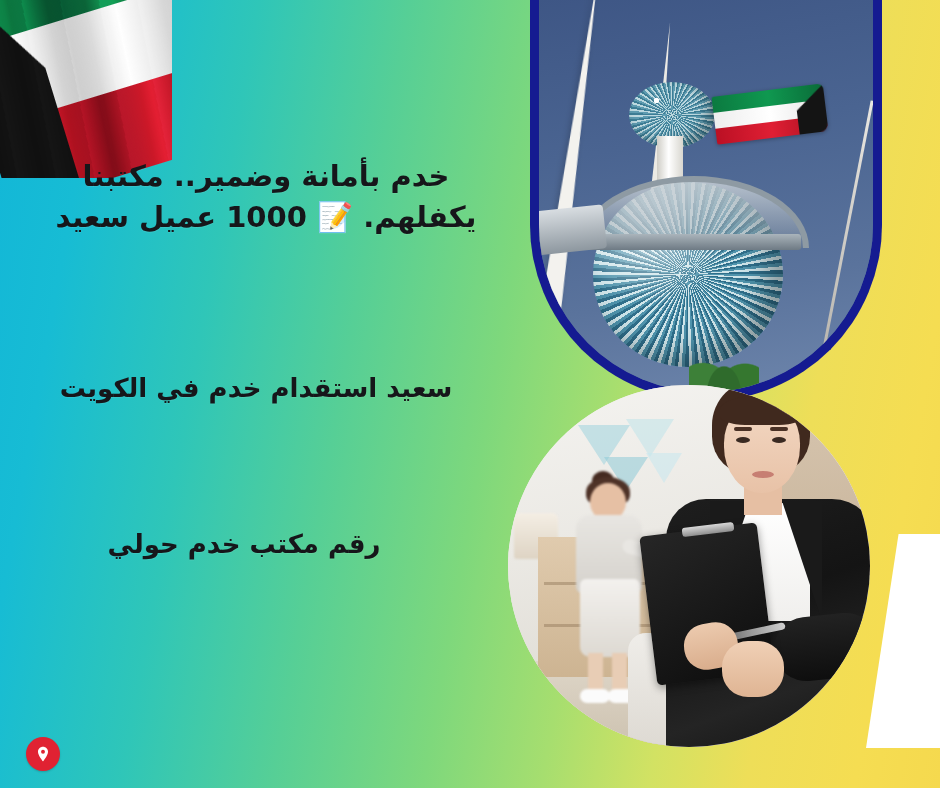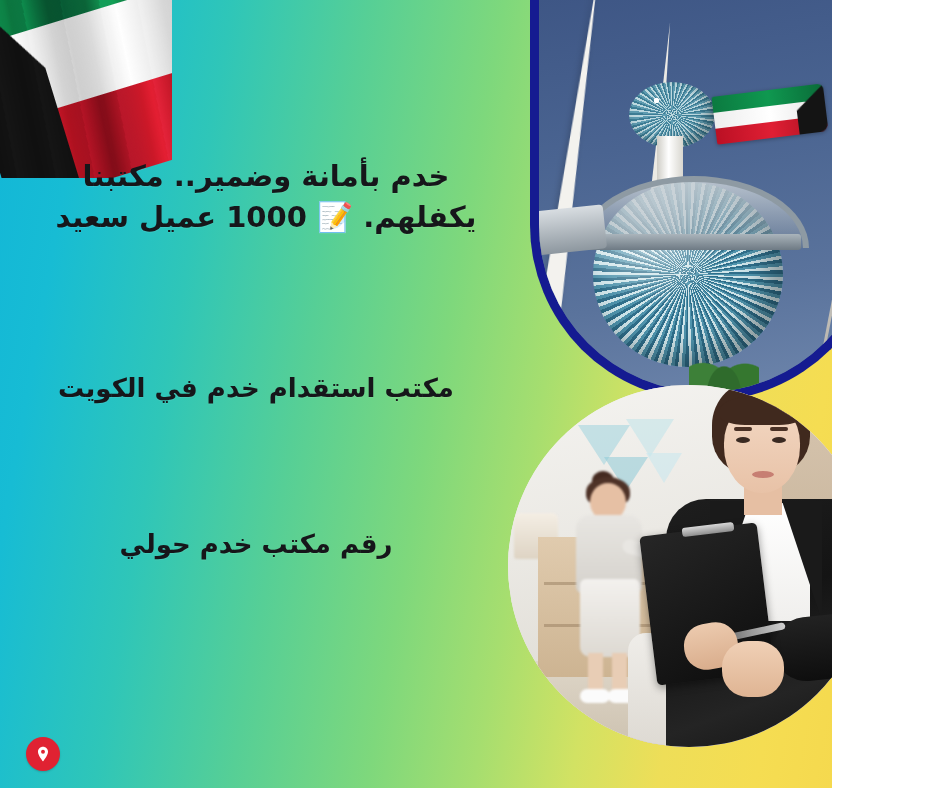--- a/index.html
+++ b/index.html
@@ -4,21 +4,21 @@
 <title>Kuwait Recruitment Banner</title>
 <style>
   html,body{margin:0;padding:0;}
   body{
     width:940px;height:788px;
     font-family:"DejaVu Sans", sans-serif;
     overflow:hidden;
   }
   #poster{
     position:relative;
-    width:832px;height:788px;
+    width:940px;height:788px;
     overflow:hidden;
     background:linear-gradient(100deg,
         #12b6d8 0%,
         #17bcd4 10%,
         #2fc6b8 24%,
         #56cf96 38%,
         #7ed87c 52%,
         #a6de6f 63%,
         #d2e263 73%,
         #eede58 82%,
@@ -265,21 +265,21 @@
     text-shadow:0 1px 0 rgba(255,255,255,.08);
   }
   #headline{
     left:36px;top:156px;width:460px;
     font-size:29px;line-height:1.42;
   }
   #heading-2{
     left:36px;top:371px;width:440px;font-size:26px;
   }
   #heading-3{
-    left:36px;top:527px;width:440px;font-size:26px;
+    left:24px;top:527px;width:440px;font-size:26px;
   }
 
   
   .footer{
     position:absolute;left:26px;top:732px;height:44px;
     display:flex;align-items:center;gap:16px;
   }
   .pin-badge{
     width:34px;height:34px;border-radius:50%;
     background:#e02232;display:flex;align-items:center;justify-content:center;
@@ -375,21 +375,21 @@
       <div class="sleeve"></div>
       <div class="clipboard"></div>
       <div class="clip"></div>
       <div class="pen"></div>
       <div class="hand2"></div>
       <div class="hand"></div>
     </div>
   </div>
 
   <div class="txt" id="headline">خدم بأمانة وضمير.. مكتبنا يكفلهم. 📝 1000 عميل سعيد</div>
-  <div class="txt" id="heading-2">مكتب استقدام خدم في الكويت</div>
+  <div class="txt" id="heading-2">سعيد استقدام خدم في الكويت</div>
   <div class="txt" id="heading-3">رقم مكتب خدم حولي</div>
 
   <div class="footer">
     <span class="pin-badge">
       <svg width="18" height="18" viewBox="0 0 24 24" aria-hidden="true">
         <path d="M12 2.2c-3.7 0-6.7 3-6.7 6.7 0 5 6.7 12.9 6.7 12.9s6.7-7.9 6.7-12.9c0-3.7-3-6.7-6.7-6.7z" fill="#ffffff"></path>
         <circle cx="12" cy="8.9" r="2.6" fill="#e02232"></circle>
       </svg>
     </span>
   </div>

